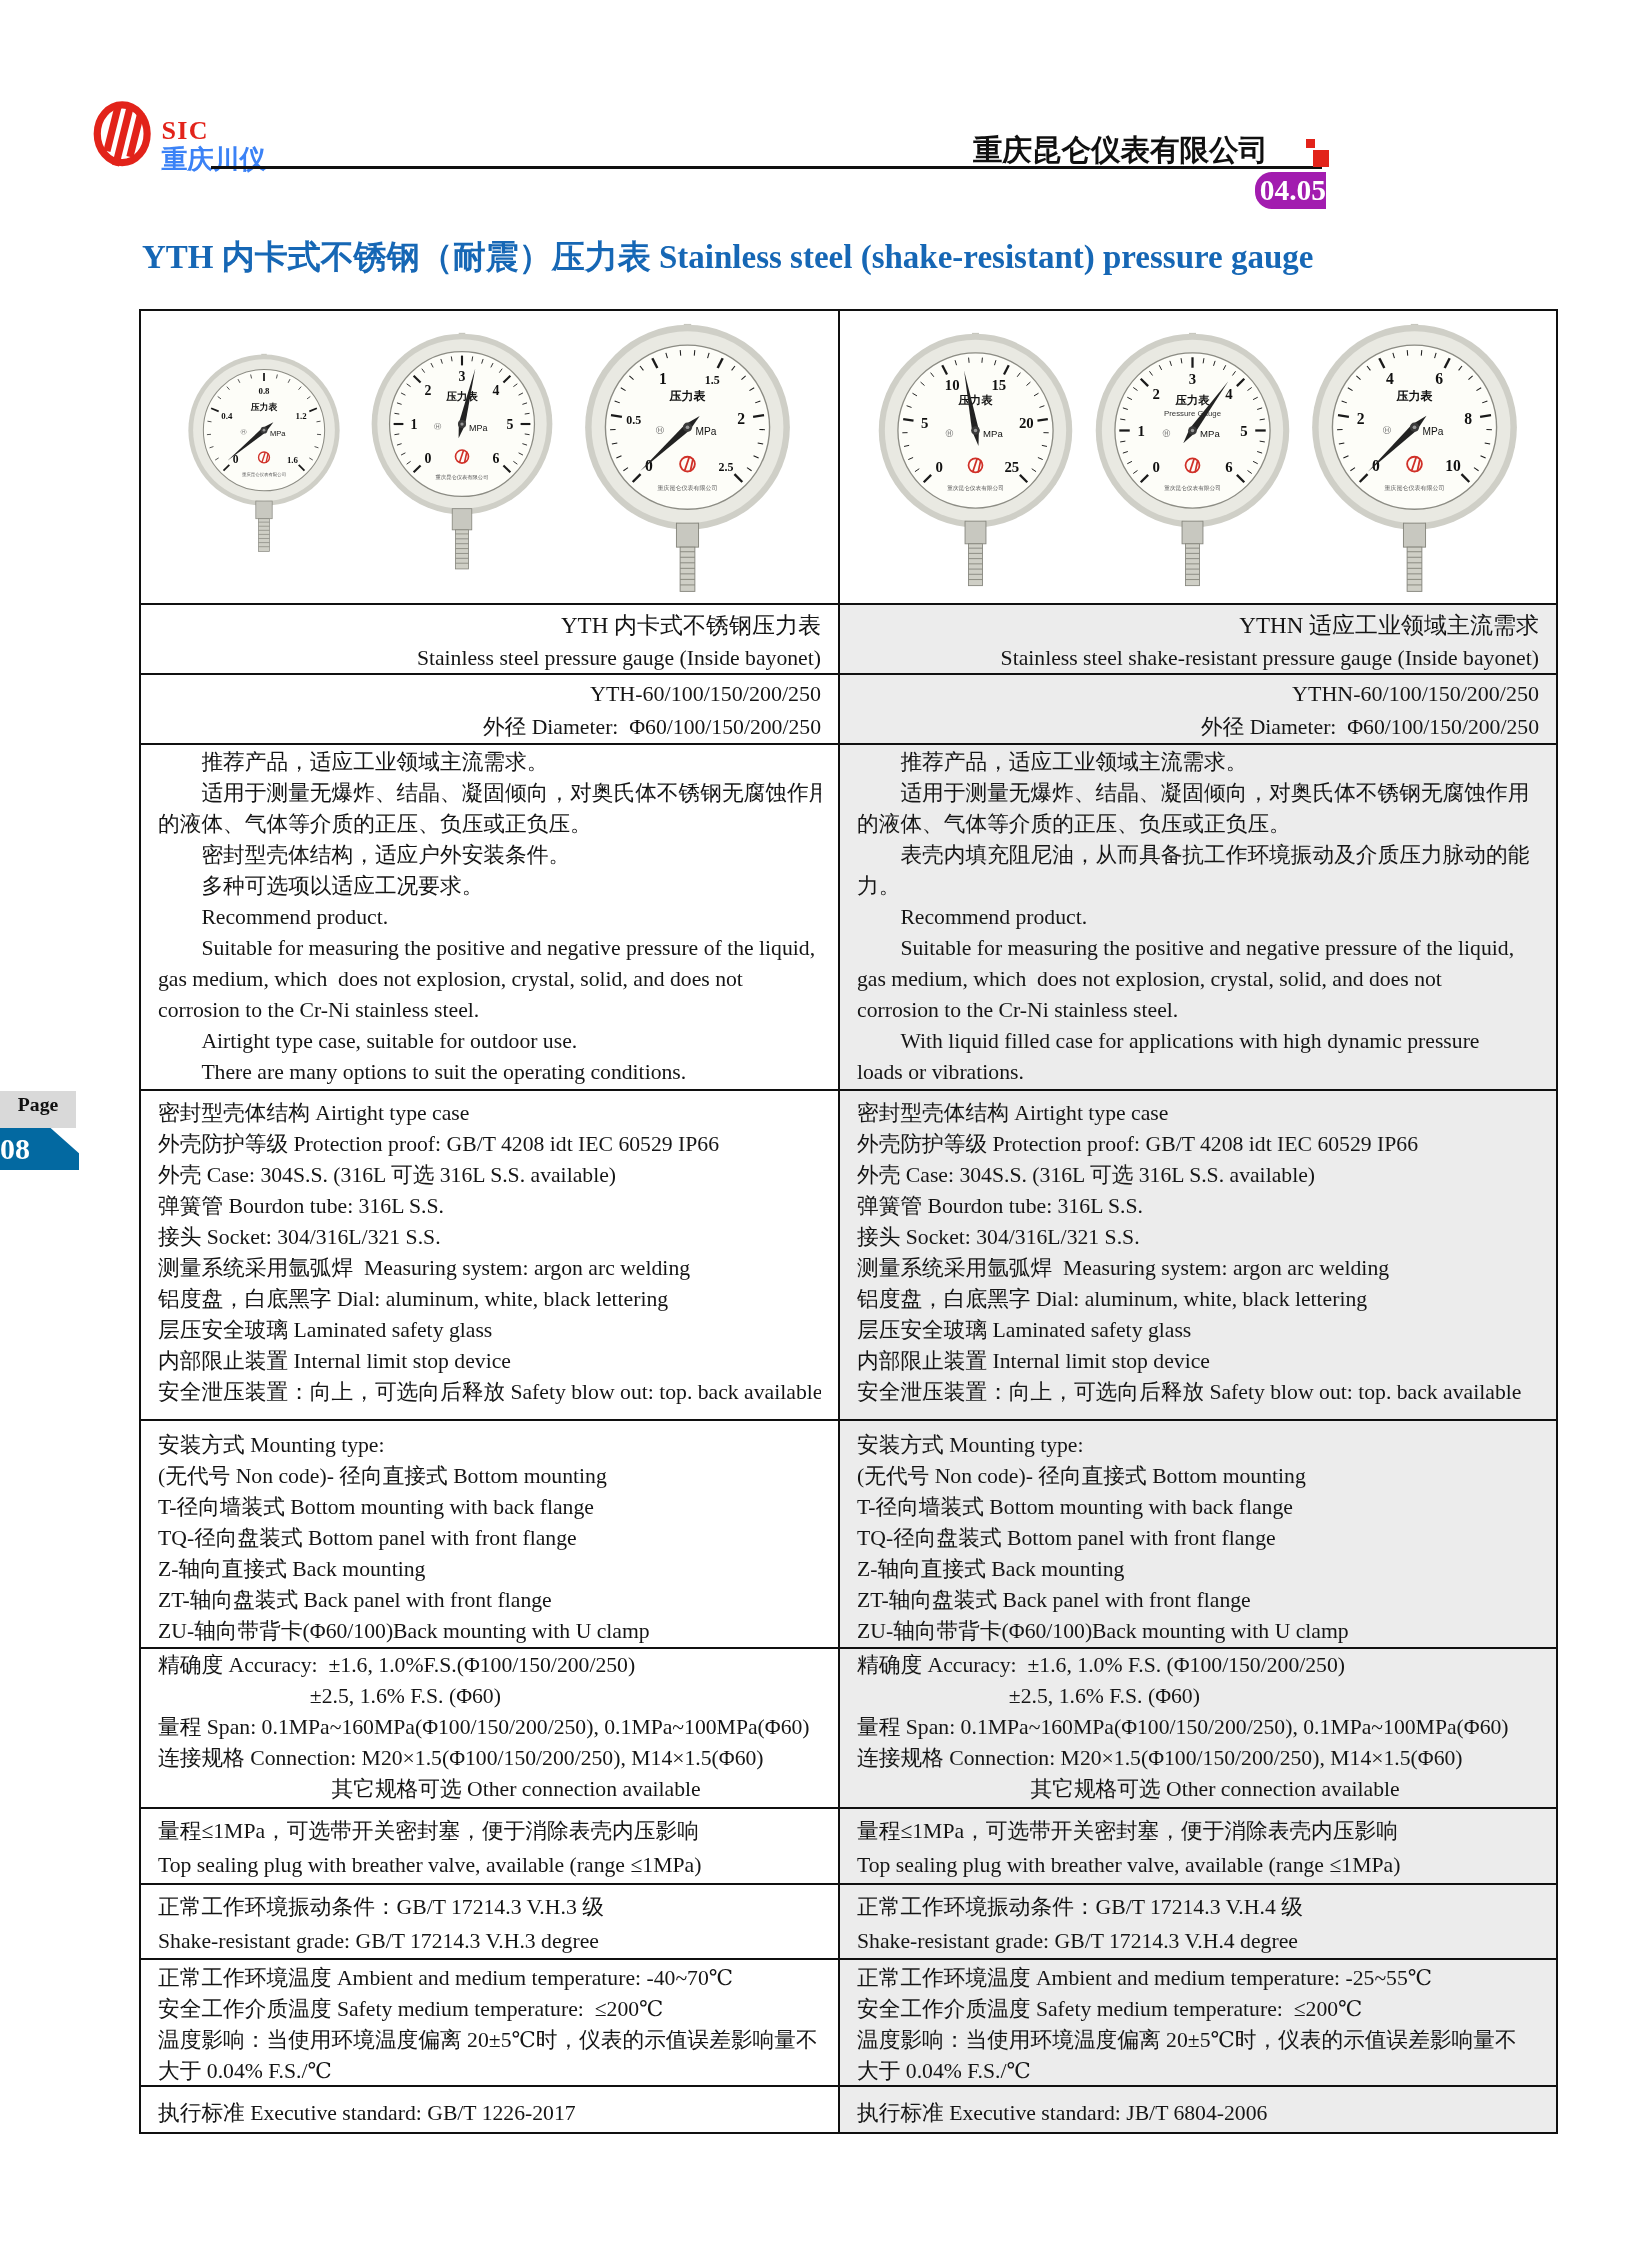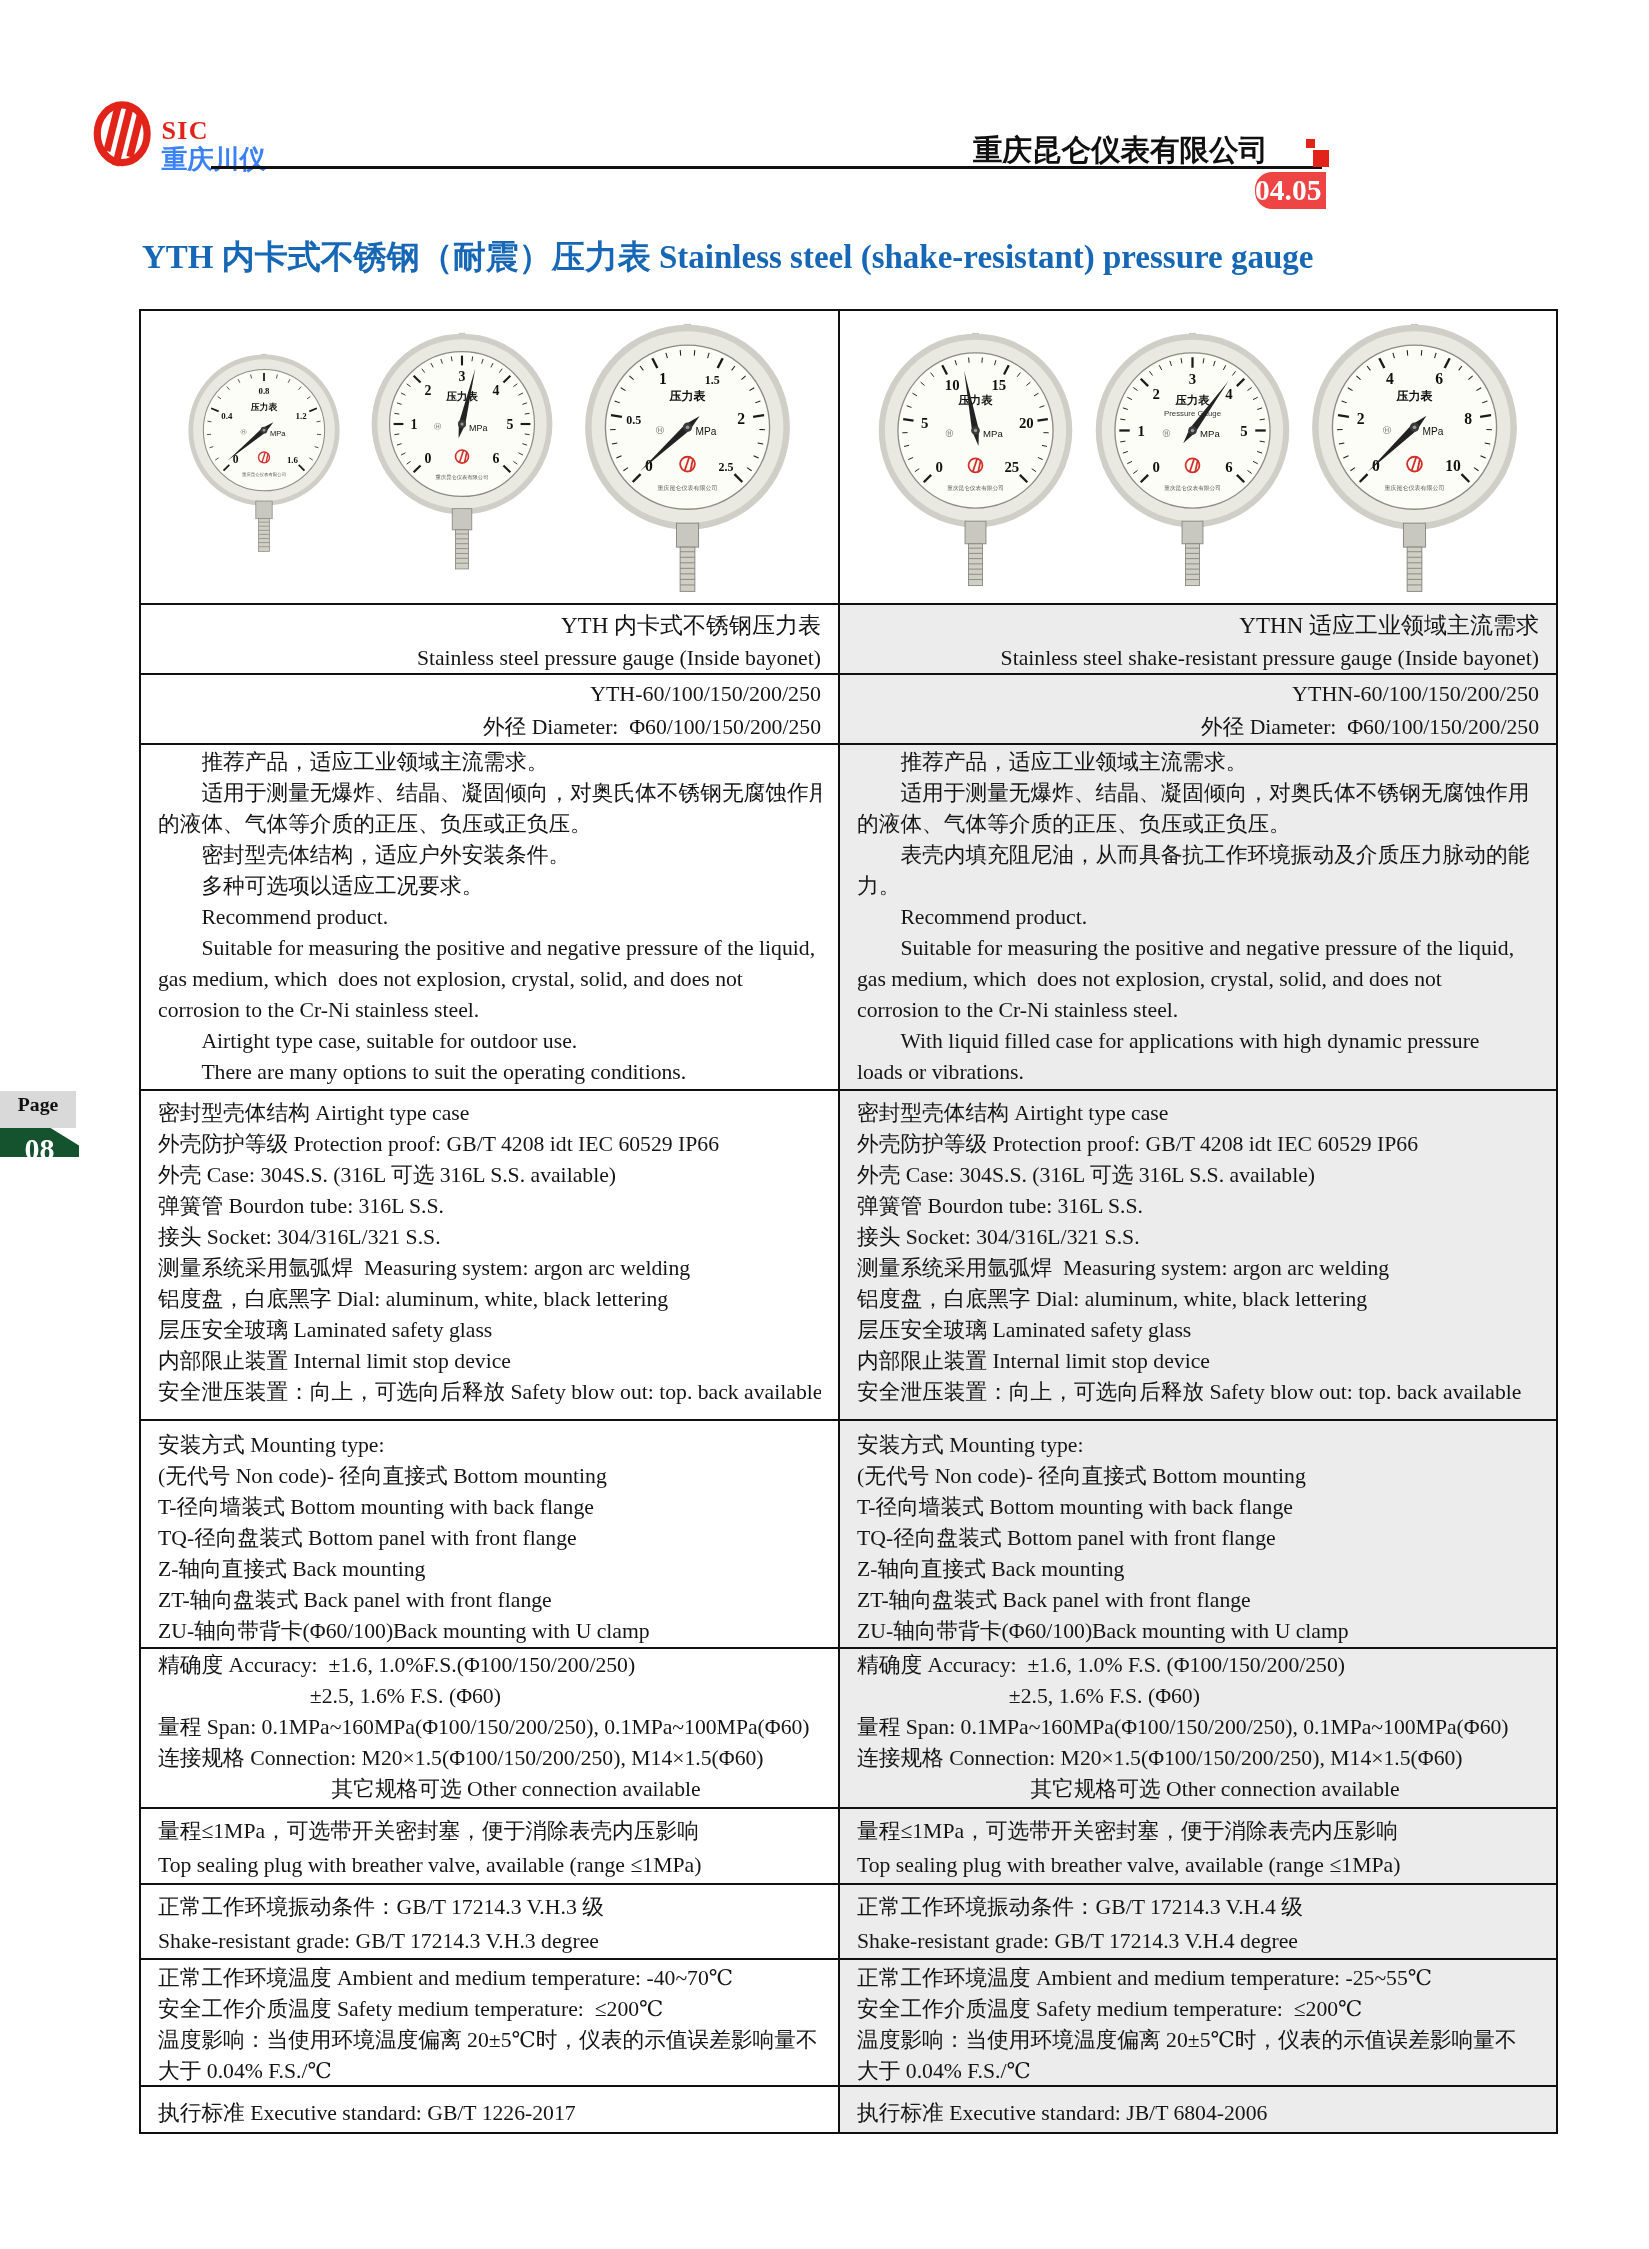--- a/index.html
+++ b/index.html
@@ -11,31 +11,31 @@
   .logo-circle{width:63px;height:74px;}
   .logo-texts{margin-left:6.6px;margin-top:20px;}
   .logo-sic{color:#e2231a;font-weight:bold;font-size:26px;line-height:26px;letter-spacing:1.3px;}
   .logo-cn{color:#3b82f6;font-weight:bold;font-size:26px;line-height:30px;font-family:"Liberation Sans","DejaVu Sans",sans-serif;}
   .header-rule{position:absolute;left:211px;top:166px;width:1111px;height:3.3px;background:#101010;}
   .company-name{position:absolute;left:965px;top:131px;width:303px;text-align:right;
         font-family:"Liberation Sans","DejaVu Sans",sans-serif;font-weight:bold;font-size:29.5px;color:#101010;white-space:nowrap;}
   .red-squares{position:absolute;left:1306px;top:139px;width:26px;height:30px;}
   .red-squares .sq1{position:absolute;left:0;top:0;width:9.2px;height:9.2px;background:#e2231a;}
   .red-squares .sq2{position:absolute;left:7.2px;top:10.5px;width:15.8px;height:17px;background:#e2231a;}
-  .page-code{position:absolute;left:1255px;top:172px;width:71px;height:37px;background:#ef4444;
-        border-radius:17px 0 0 17px;color:#ffffff;font-weight:bold;font-size:29.5px;line-height:37px;text-align:left;}
+  .page-code{position:absolute;left:1255px;top:172px;width:71px;height:37px;background:#a21caf;
+        border-radius:17px 0 0 17px;color:#ffffff;font-weight:bold;font-size:29.5px;line-height:37px;text-align:right;}
 
   
   .doc-title{position:absolute;left:142px;top:235px;font-size:33px;font-weight:bold;color:#1667b5;white-space:nowrap;}
 
   
   .side-tab{position:absolute;left:0;top:1091px;width:79px;}
   .side-tab .tab-page{width:76px;height:37px;background:#d9d9d9;text-align:center;
         font-weight:bold;font-size:19.7px;line-height:27px;color:#111;}
-  .side-tab .tab-num{width:79px;height:29px;background:#14532d;color:#fff;text-align:center;
+  .side-tab .tab-num{width:79px;height:42px;background:#0369a1;color:#fff;text-align:left;
         font-weight:bold;font-size:30px;line-height:41px;
         clip-path:polygon(0 0,64% 0,100% 60%,100% 100%,0 100%);}
 
   
   .spec-table{position:absolute;left:139px;top:309px;width:1419px;height:1825px;
         border:2.6px solid #101010;box-sizing:border-box;display:grid;
         grid-template-columns:699px 1fr;
         grid-template-rows:292px 70px 70px 346px 330px 228px 160px 76px 75px 127px 1fr;}
   .cell{box-sizing:border-box;overflow:hidden;padding:0 17px;}
   .cell.lft{border-right:2px solid #101010;}

